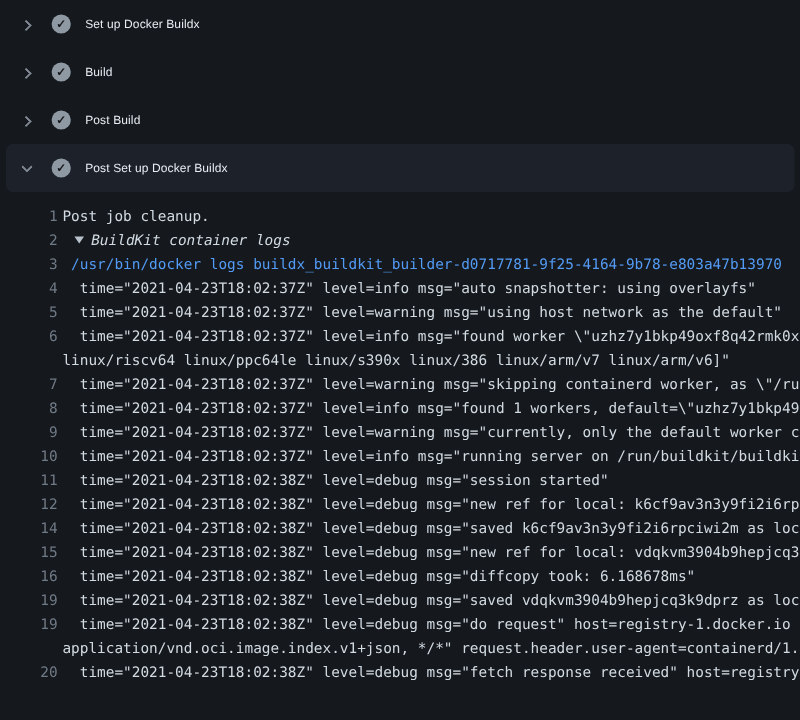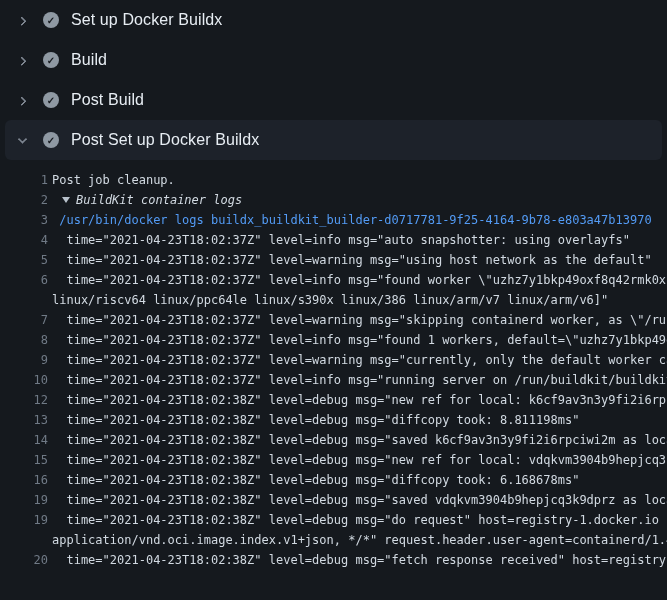--- a/index.html
+++ b/index.html
@@ -37,21 +37,21 @@
   .check {
     width:16px; height:16px; flex:0 0 16px;
     border-radius:50%;
     background:#8f99a3;
     color:#15191e;
     font-size:10px; font-weight:700;
     display:flex; align-items:center; justify-content:center;
     margin-right:12px;
   }
   .step-label {
-    color:#e7edf3; font-size:16px; font-weight:500; letter-spacing:.1px;
+    color:#e7edf3; font-size:10px; font-weight:500; letter-spacing:.1px;
   }
   
   .log {
     padding-top:10px;
     font-family:"DejaVu Sans Mono","Liberation Mono",monospace;
     font-size:12px;
   }
   .log-row {
     display:flex; height:20px; line-height:20px;
     white-space:pre; overflow:hidden;
@@ -166,28 +166,28 @@
     <span class="ln">9</span>
     
     <span class="lt">  time="2021-04-23T18:02:37Z" level=warning msg="currently, only the default worker ca</span>
   </div>
       <div class="log-row">
     <span class="ln">10</span>
     
     <span class="lt">  time="2021-04-23T18:02:37Z" level=info msg="running server on /run/buildkit/buildkit</span>
   </div>
       <div class="log-row">
+    <span class="ln">11</span>
+    
+    <span class="lt">  time="2021-04-23T18:02:38Z" level=debug msg="session started"</span>
+  </div>
+      <div class="log-row">
     <span class="ln">12</span>
     
     <span class="lt">  time="2021-04-23T18:02:38Z" level=debug msg="new ref for local: k6cf9av3n3y9fi2i6rpc</span>
-  </div>
-      <div class="log-row">
-    <span class="ln">13</span>
-    
-    <span class="lt">  time="2021-04-23T18:02:38Z" level=debug msg="diffcopy took: 8.811198ms"</span>
   </div>
       <div class="log-row">
     <span class="ln">14</span>
     
     <span class="lt">  time="2021-04-23T18:02:38Z" level=debug msg="saved k6cf9av3n3y9fi2i6rpciwi2m as loca</span>
   </div>
       <div class="log-row">
     <span class="ln">15</span>
     
     <span class="lt">  time="2021-04-23T18:02:38Z" level=debug msg="new ref for local: vdqkvm3904b9hepjcq3k</span>

